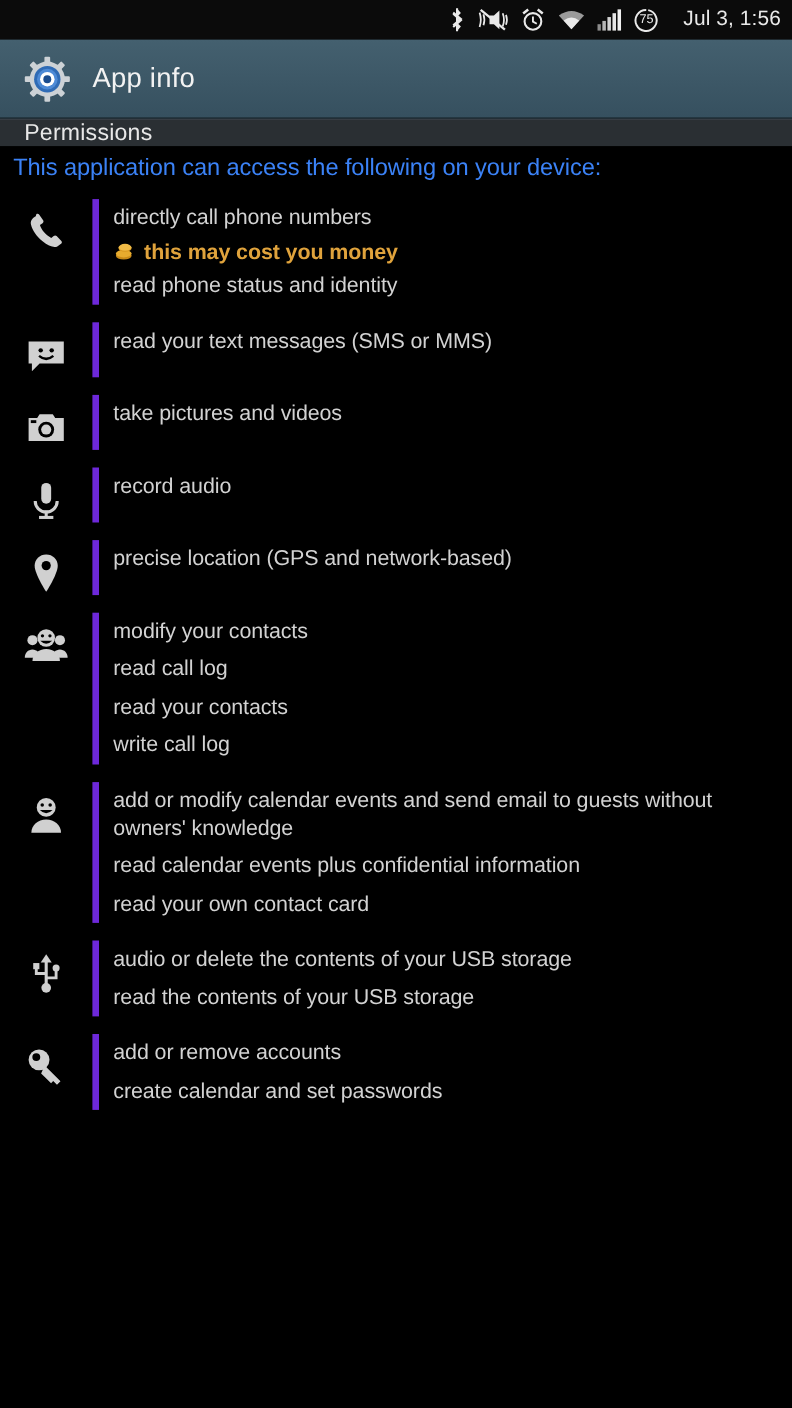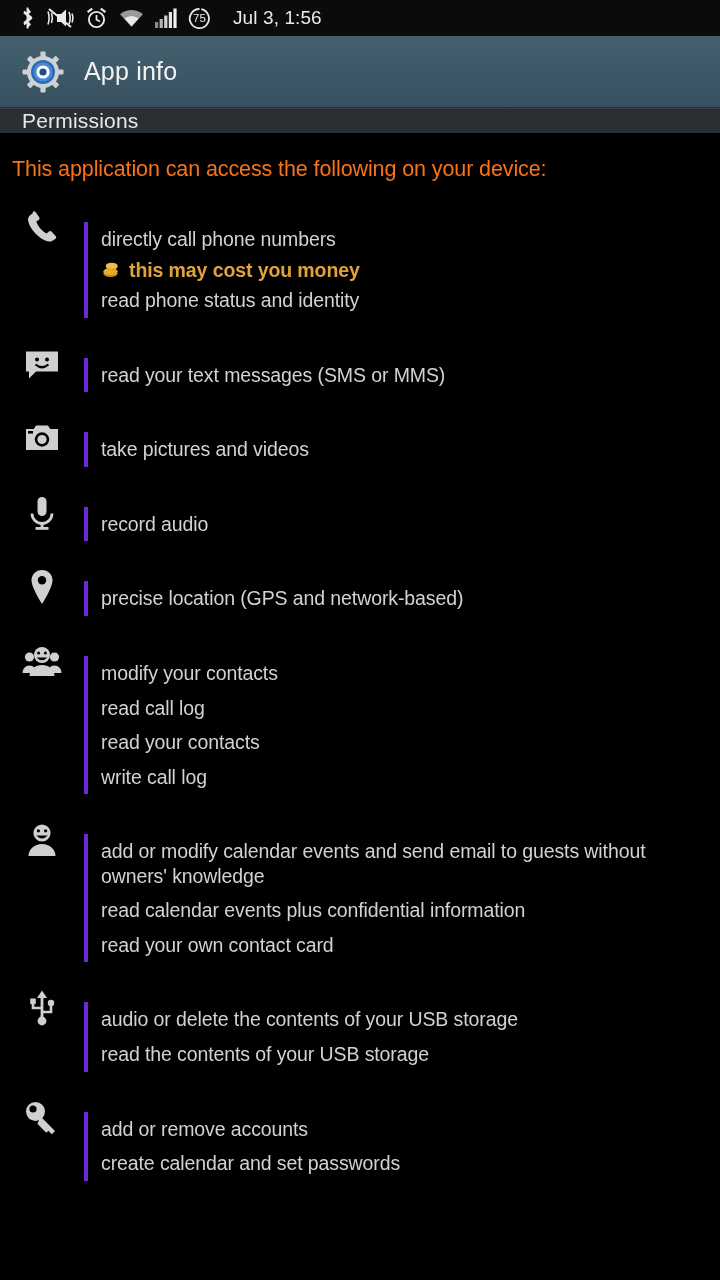--- a/index.html
+++ b/index.html
@@ -7,21 +7,21 @@
     width:720px; height:1280px;
     background:#000;
     font-family:"Liberation Sans", sans-serif;
     overflow:hidden;
   }
 
   
   .statusbar{
     height:36px; width:100%;
     background:#0b0b0b;
-    display:flex; align-items:center; justify-content:flex-start;
+    display:flex; align-items:center; justify-content:flex-end;
     padding-right:10px;
     padding-left:20px;
   }
   .statusbar .sb-icons{ display:flex; align-items:center; gap:11px; }
   .sb-ic{ display:block; }
   .sb-time{
     color:#e9e9e9; font-size:19px; margin-left:11px;
     letter-spacing:.1px; white-space:nowrap;
   }
   .batt{ position:relative; width:23px; height:23px; }
@@ -51,42 +51,41 @@
     border-top:1px solid #394046;
     display:flex; align-items:center; padding-left:22px;
   }
   .subheader .sub-title{
     color:#e8e8e8; font-size:21px; letter-spacing:.2px;
   }
 
   
   .content{ width:100%; background:#000; }
   .intro{
-    color:#f97316; font-size:21.5px; padding:24px 10px 0 12px;
+    color:#3b82f6; font-size:21.5px; padding:7px 10px 0 12px;
     letter-spacing:-.1px; white-space:nowrap;
   }
 
   .groups{ padding-top:16px; }
 
   .perm-group{
     display:flex;
     align-items:stretch;
     padding:0 8px 0 0;
   }
   .g-icon{
     width:84px; flex:none;
     display:flex; justify-content:center;
     padding-top:10px;
   }
   .g-icon .ico{ width:40px; height:40px; display:block; }
   .g-body{
     flex:1 1 auto;
-    border-left:4px solid #6d28d9;
+    border-left:6px solid #6d28d9;
     padding:0 0 0 13px;
-    margin-top:24px;
   }
   .perm-item{
     color:#d2d2d2;
     font-size:19.5px;
     line-height:1.26;
     letter-spacing:-.1px;
     padding:5px 0;
   }
   .perm-item.cost{
     color:#e0a33c;

